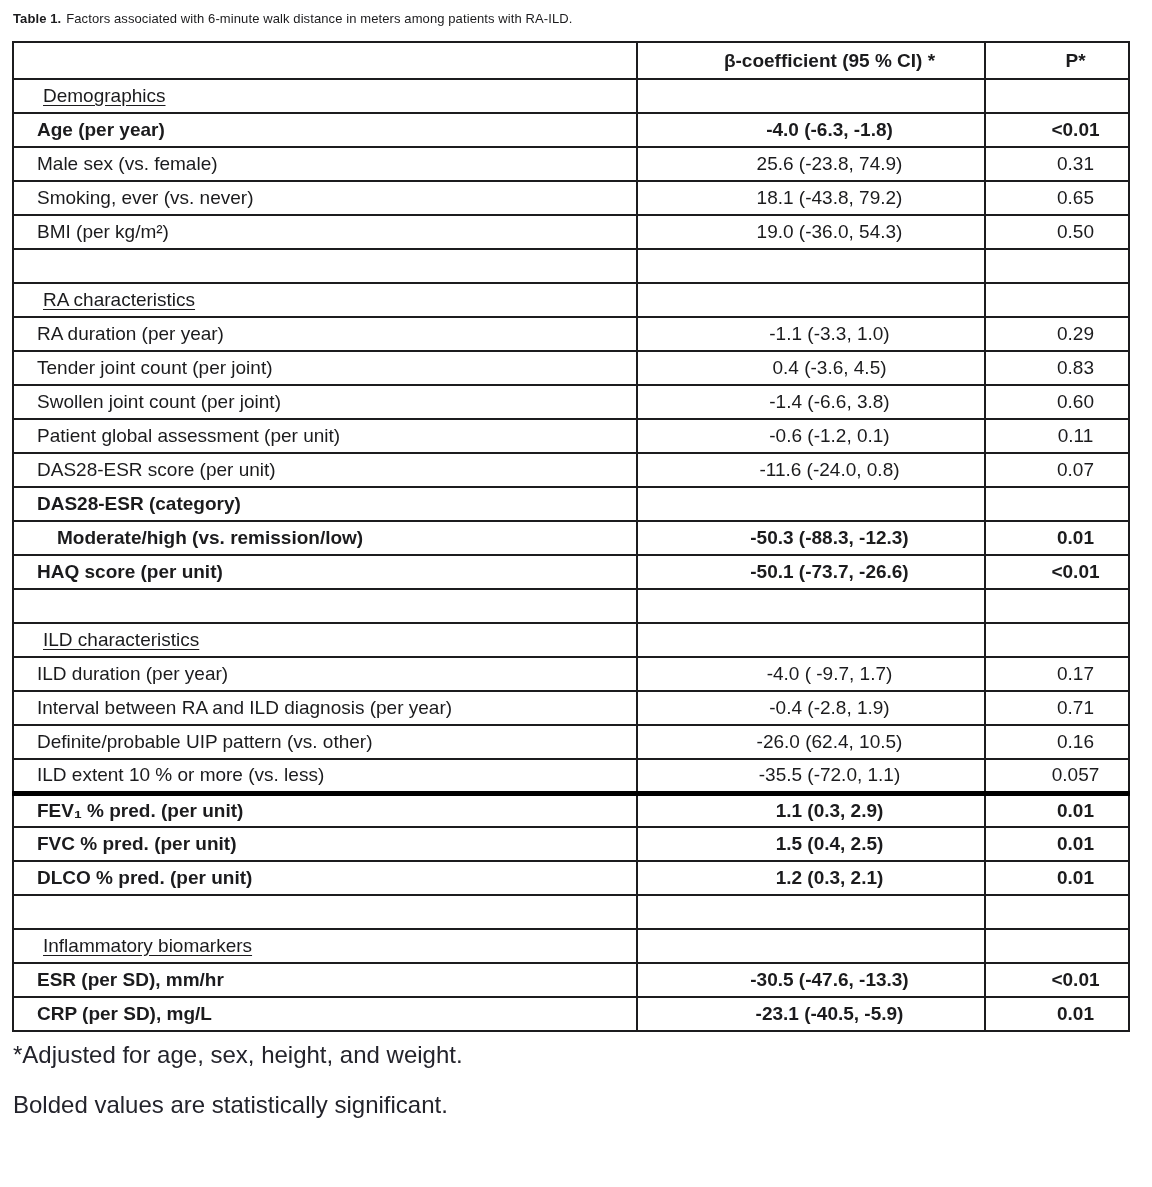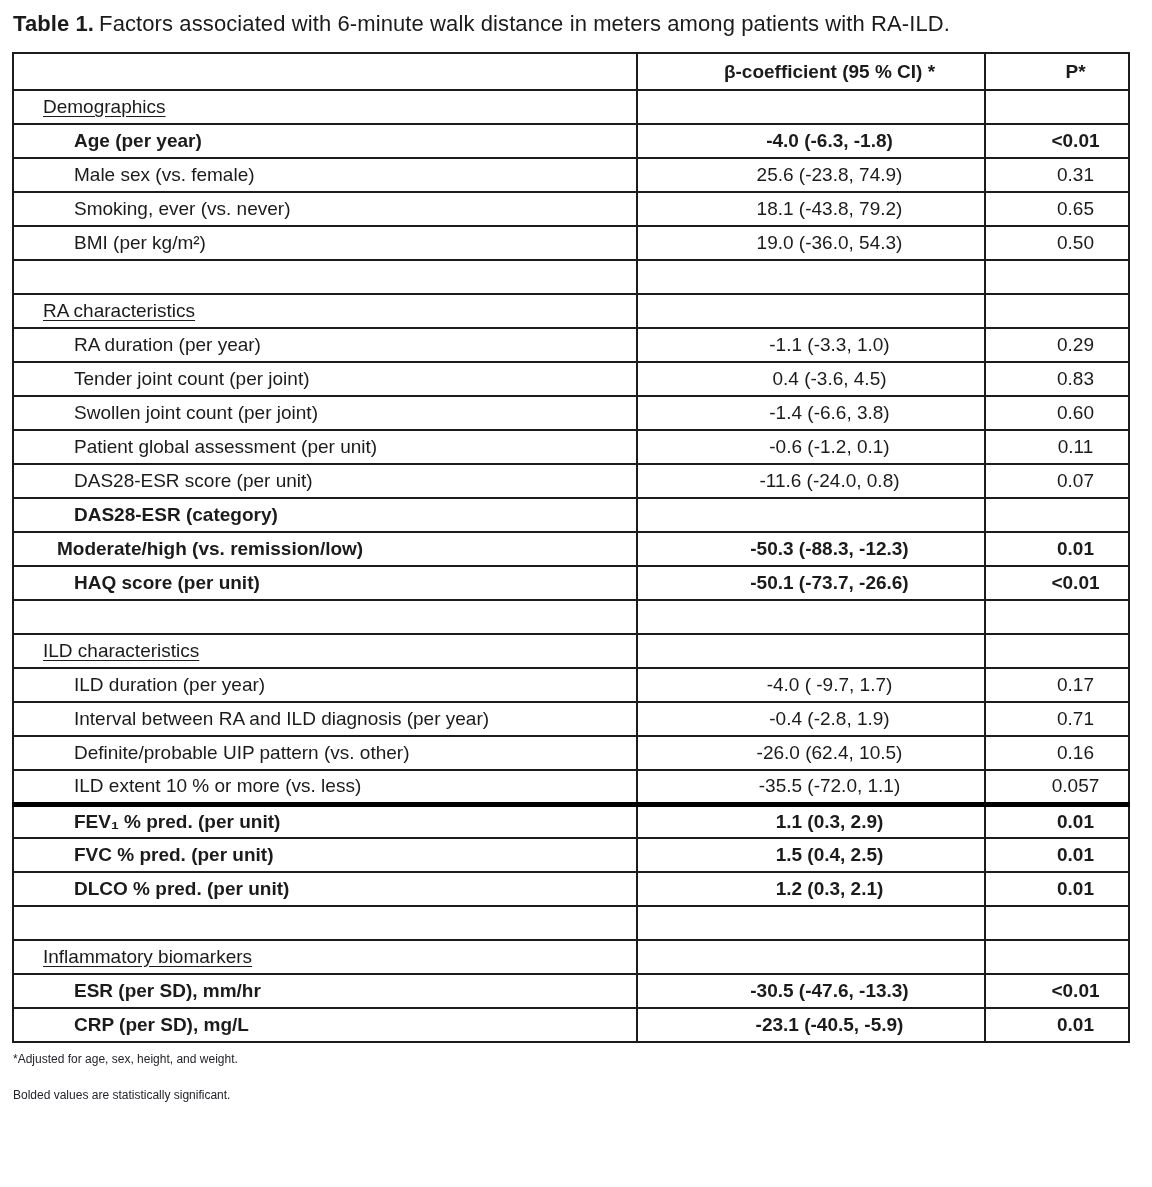--- a/index.html
+++ b/index.html
@@ -7,21 +7,21 @@
     margin: 0; padding: 0;
     width: 1152px; height: 1187px;
     background: #ffffff;
     font-family: "Liberation Sans", sans-serif;
     color: #1b1b1d;
   }
   .page { width: 1152px; height: 1187px; overflow: hidden; }
 
   .title {
     margin: 11px 12px 15px 13px;
-    font-size: 22px;
+    font-size: 13px;
     letter-spacing: 0.1px;
     color: #1b1b1d;
   }
   .title .t-prefix { font-weight: bold; margin-right: 5px; }
 
   table.results {
     border-collapse: collapse;
     table-layout: fixed;
     margin-left: 12px;
     width: 1116px;
@@ -32,38 +32,38 @@
 
   td {
     border: 2px solid #1c1c1e;
     height: 34px;
     padding: 0;
     font-size: 19px;
     overflow: hidden;
     white-space: nowrap;
     color: #1b1b1d;
   }
-  td.c-label { text-align: left; padding-left: 60px; }
+  td.c-label { text-align: left; padding-left: 23px; }
   td.c-val   { text-align: center; padding-left: 37px; }
 
   tr.r-header td { font-weight: bold; }
   tr.r-header td.c-label { padding-left: 13px; }
   tr.r-header { height: 37px; }
 
   tr.r-section td.c-label { padding-left: 29px; }
   tr.r-section td.c-label span { text-decoration: underline; text-underline-offset: 3px; }
 
   tr.bold td { font-weight: bold; }
   tr.indent2 td.c-label { padding-left: 43px; }
 
   tr.thick-below td { border-bottom: 5px solid #000000; }
 
   .footnote {
     margin-left: 13px;
-    font-size: 12px;
+    font-size: 24px;
     color: #23232b;
   }
   .footnote.f1 { margin-top: 9px; }
   .footnote.f2 { margin-top: 22px; }
 </style>
 </head>
 <body>
 
 <div class="page">
 

